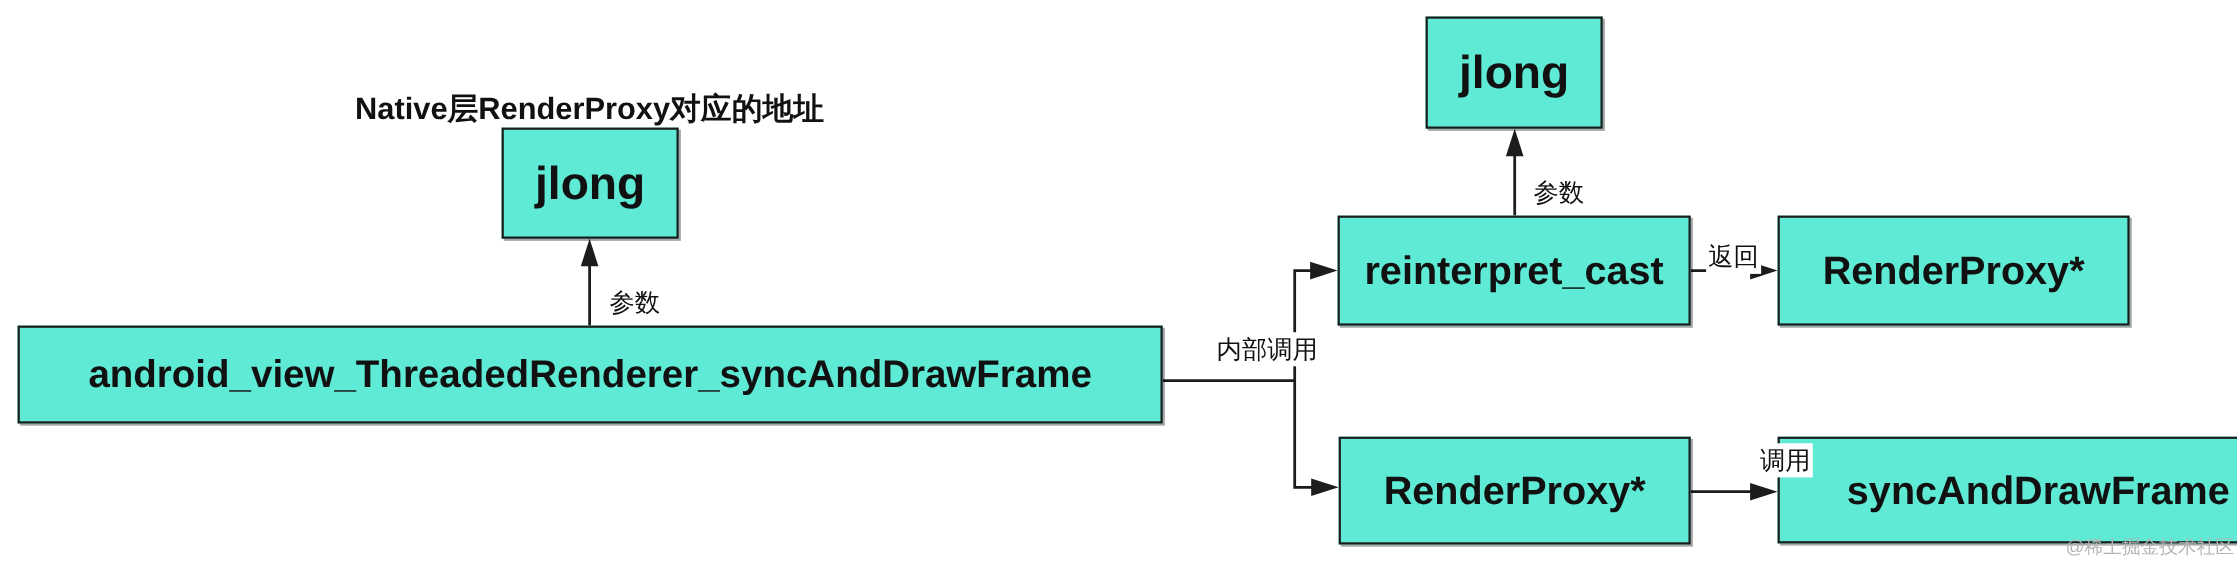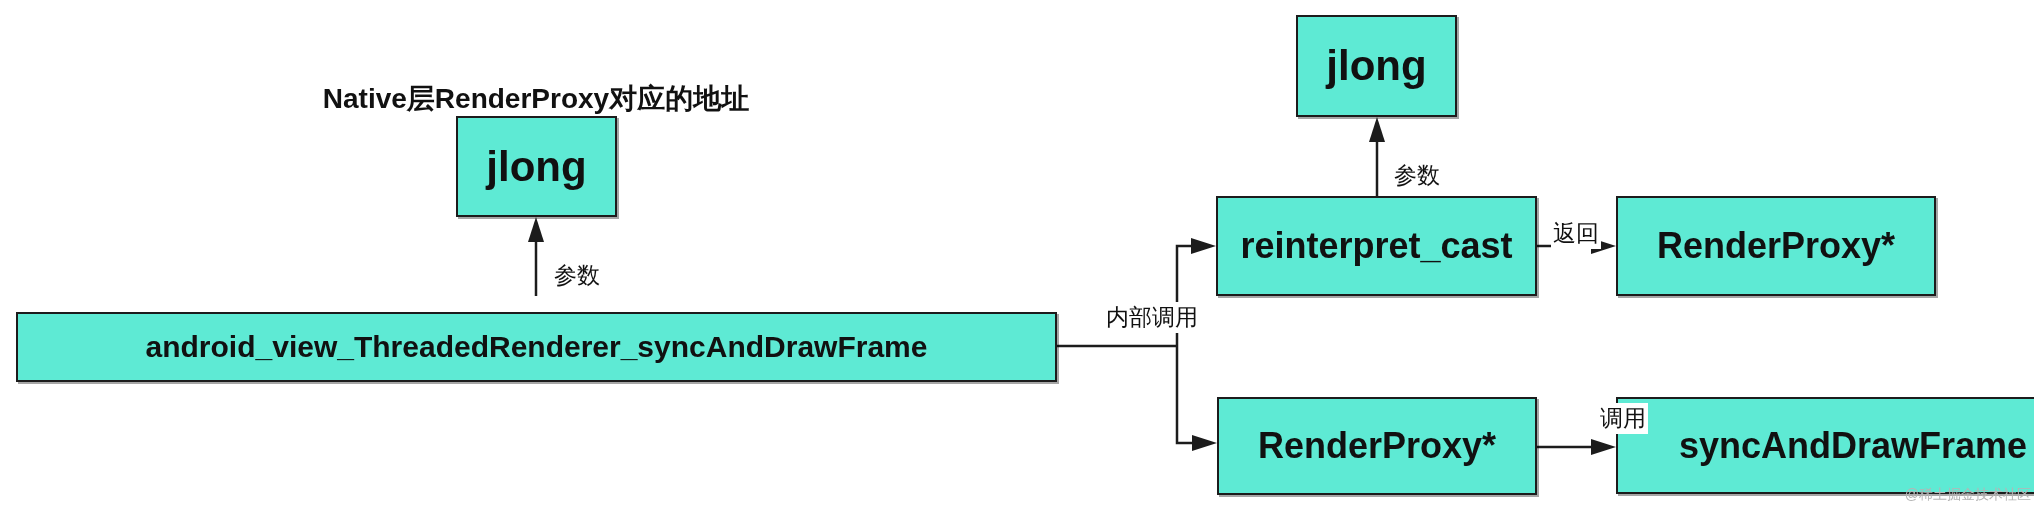--- a/index.html
+++ b/index.html
@@ -17,21 +17,21 @@
     border:2.5px solid #1c1c1c;
     box-shadow:2px 2px 0 rgba(0,0,0,0.35);
     display:flex;align-items:center;justify-content:center;
     font-weight:bold;
     box-sizing:border-box;
     white-space:nowrap;
   }
   
   .n-jlong-left   {left:456px; top:116px; width:161px; height:101px; font-size:42px;}
   .n-jlong-right  {left:1296px;top:15px;  width:161px; height:102px; font-size:42px;}
-  .n-main         {left:16px;  top:296px; width:1041px;height:70px;  font-size:30px;margin-top:16px;}
+  .n-main         {left:16px;  top:296px; width:1041px;height:89px;  font-size:35px;}
   .n-reinterpret  {left:1216px;top:196px; width:321px; height:100px; font-size:36px;}
   .n-rproxy-top   {left:1616px;top:196px; width:320px; height:100px; font-size:36px;}
   .n-rproxy-bottom{left:1217px;top:397px; width:320px; height:98px;  font-size:36px;}
   .n-syncdraw     {left:1616px;top:397px; width:474px; height:97px;  font-size:36px;}
 
   .caption{
     position:absolute;left:536px;top:80px;
     transform:translateX(-50%);
     font-size:28px;font-weight:bold;white-space:nowrap;
   }
@@ -41,21 +41,21 @@
     background:#ffffff;padding:0 2px;
   }
   .l-param-left   {left:577px; top:260px;}
   .l-param-right  {left:1417px;top:160px;}
   .l-internal-call{left:1152px;top:302px;}
   .l-return       {left:1576px;top:201px;margin-top:17px;}
   .l-call         {left:1575px;top:403px;margin-left:48px;}
 
   .watermark{
     position:absolute;right:3px;top:486px;
-    font-size:14px;color:#b5b5b5;white-space:nowrap;text-align:right;
+    font-size:17px;color:#b5b5b5;white-space:nowrap;text-align:right;
   }
   svg.connectors{position:absolute;left:0;top:0;width:2034px;height:514px;pointer-events:none;}
 </style>
 </head>
 <body>
 
 <div class="canvas">
 
   <svg class="connectors" viewBox="0 0 2034 514" aria-hidden="true">
     <g stroke="#1c1c1c" stroke-width="2.5" fill="none">

